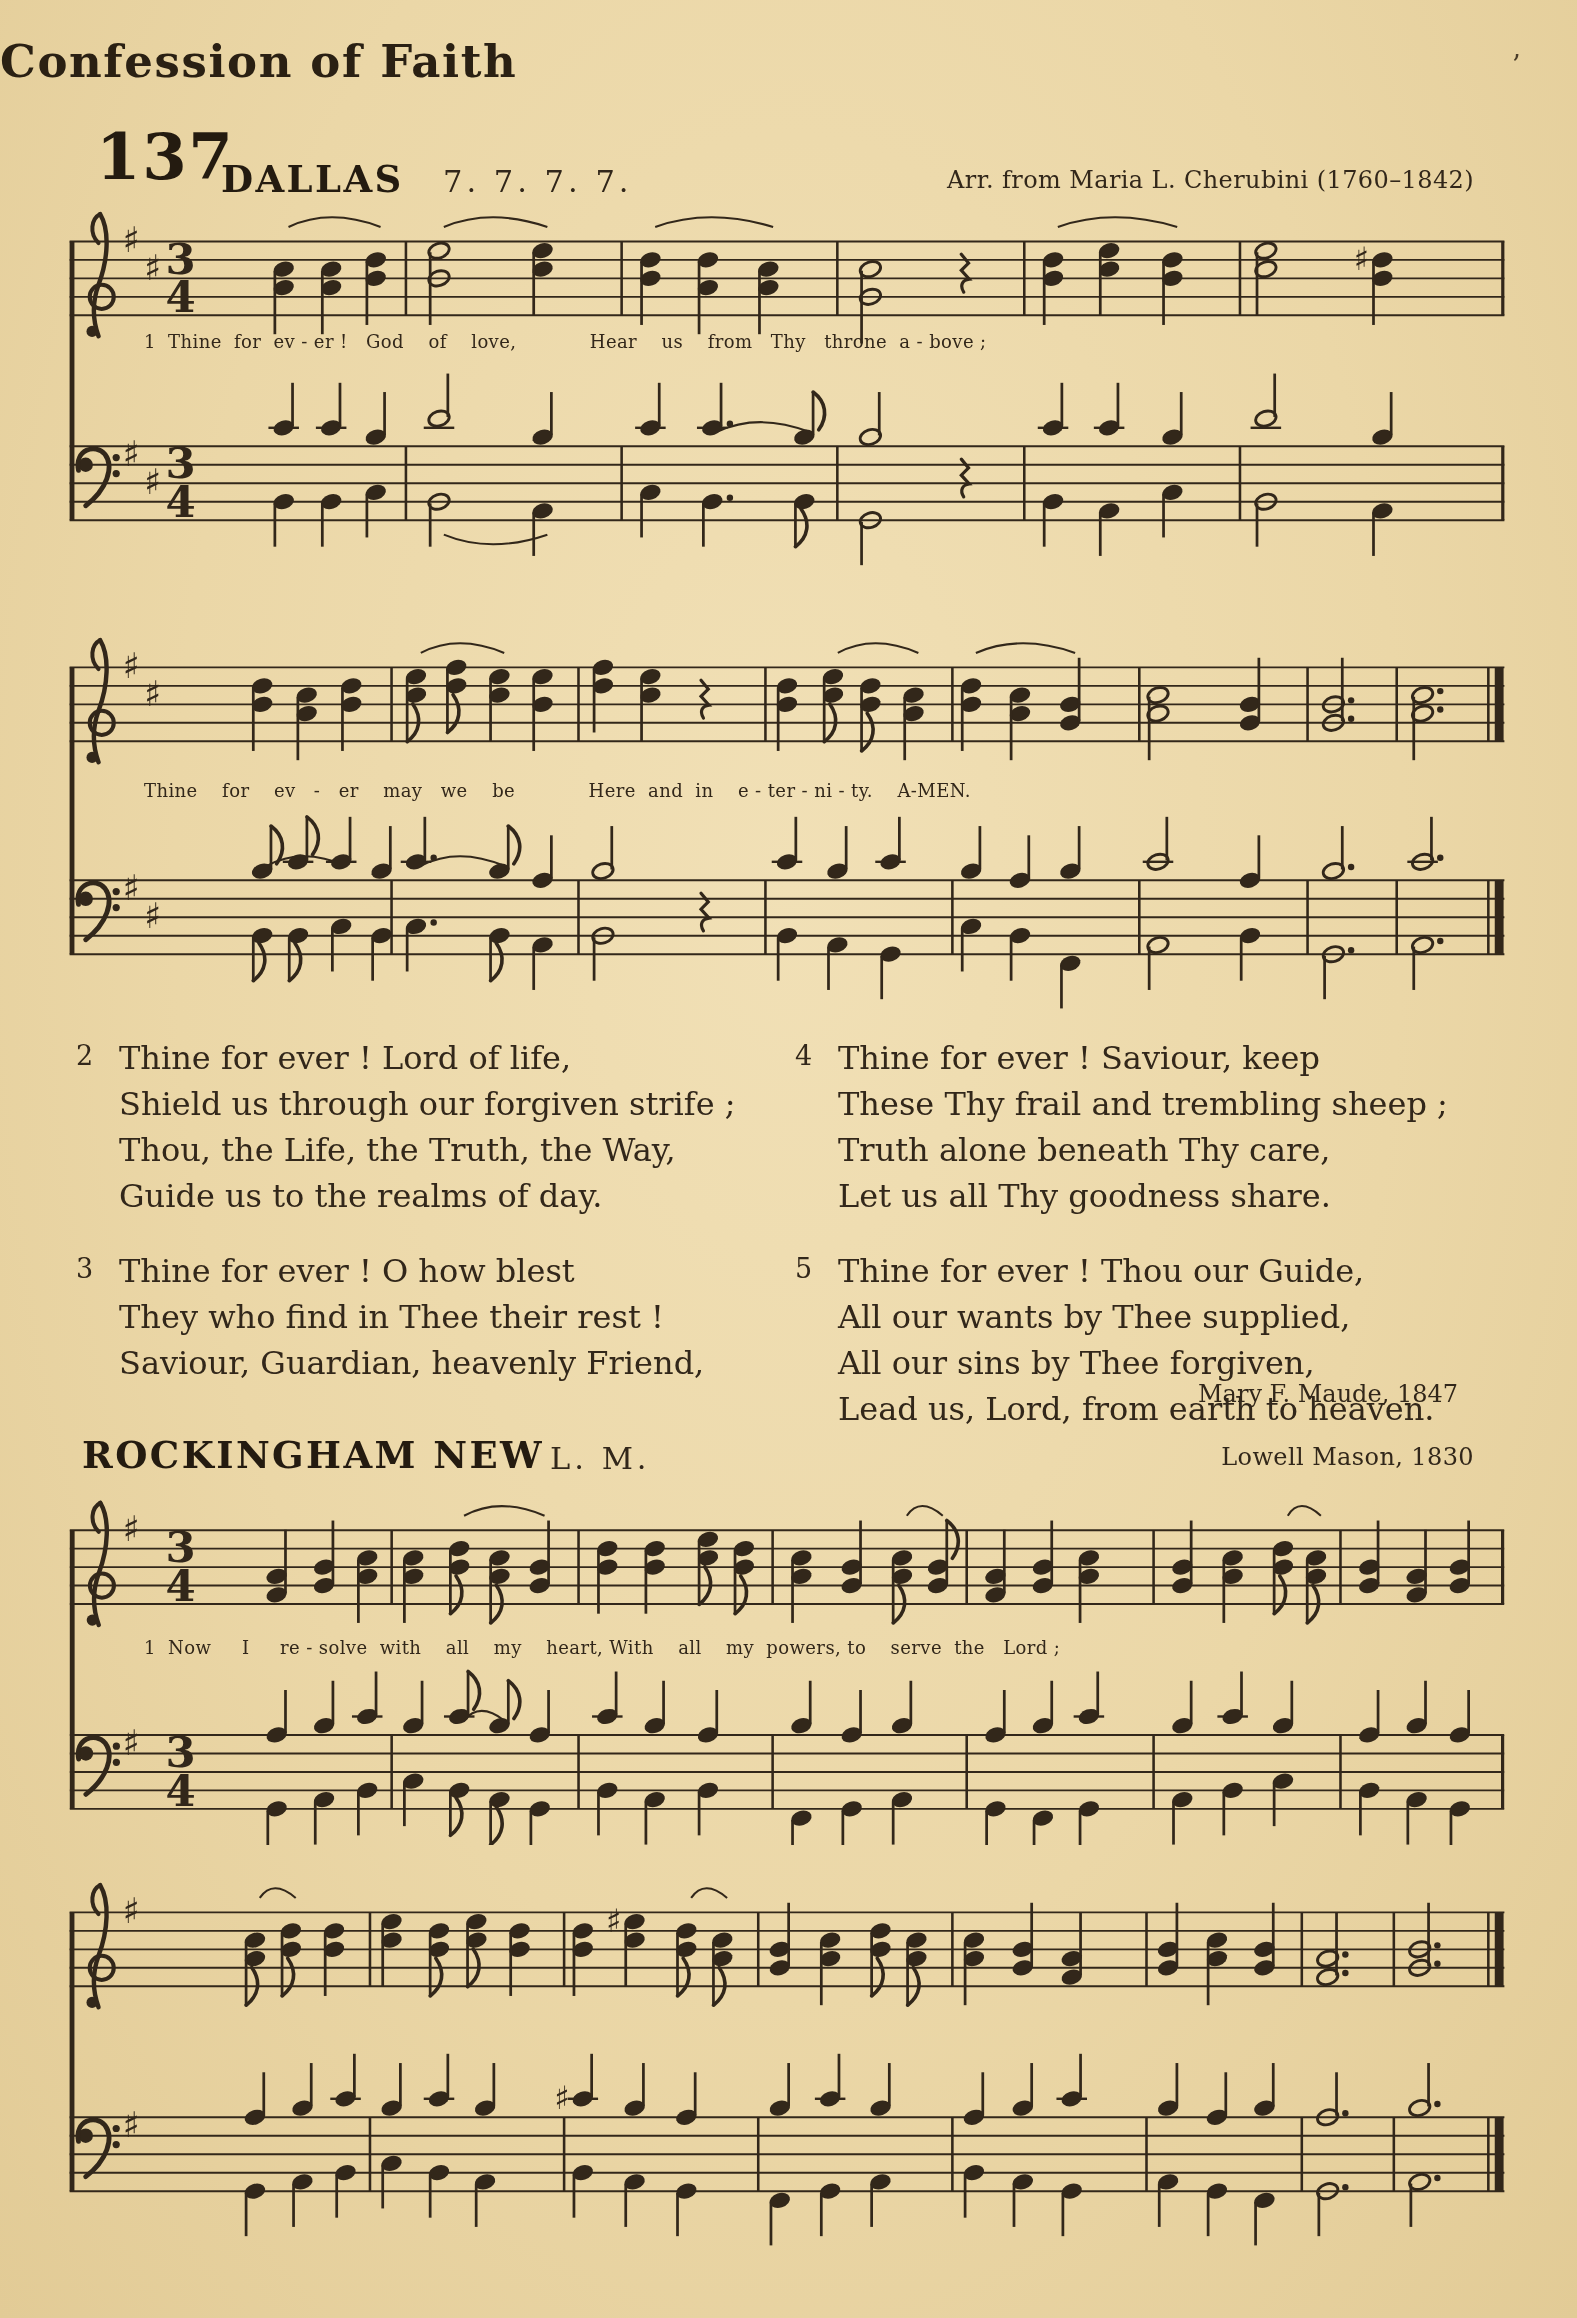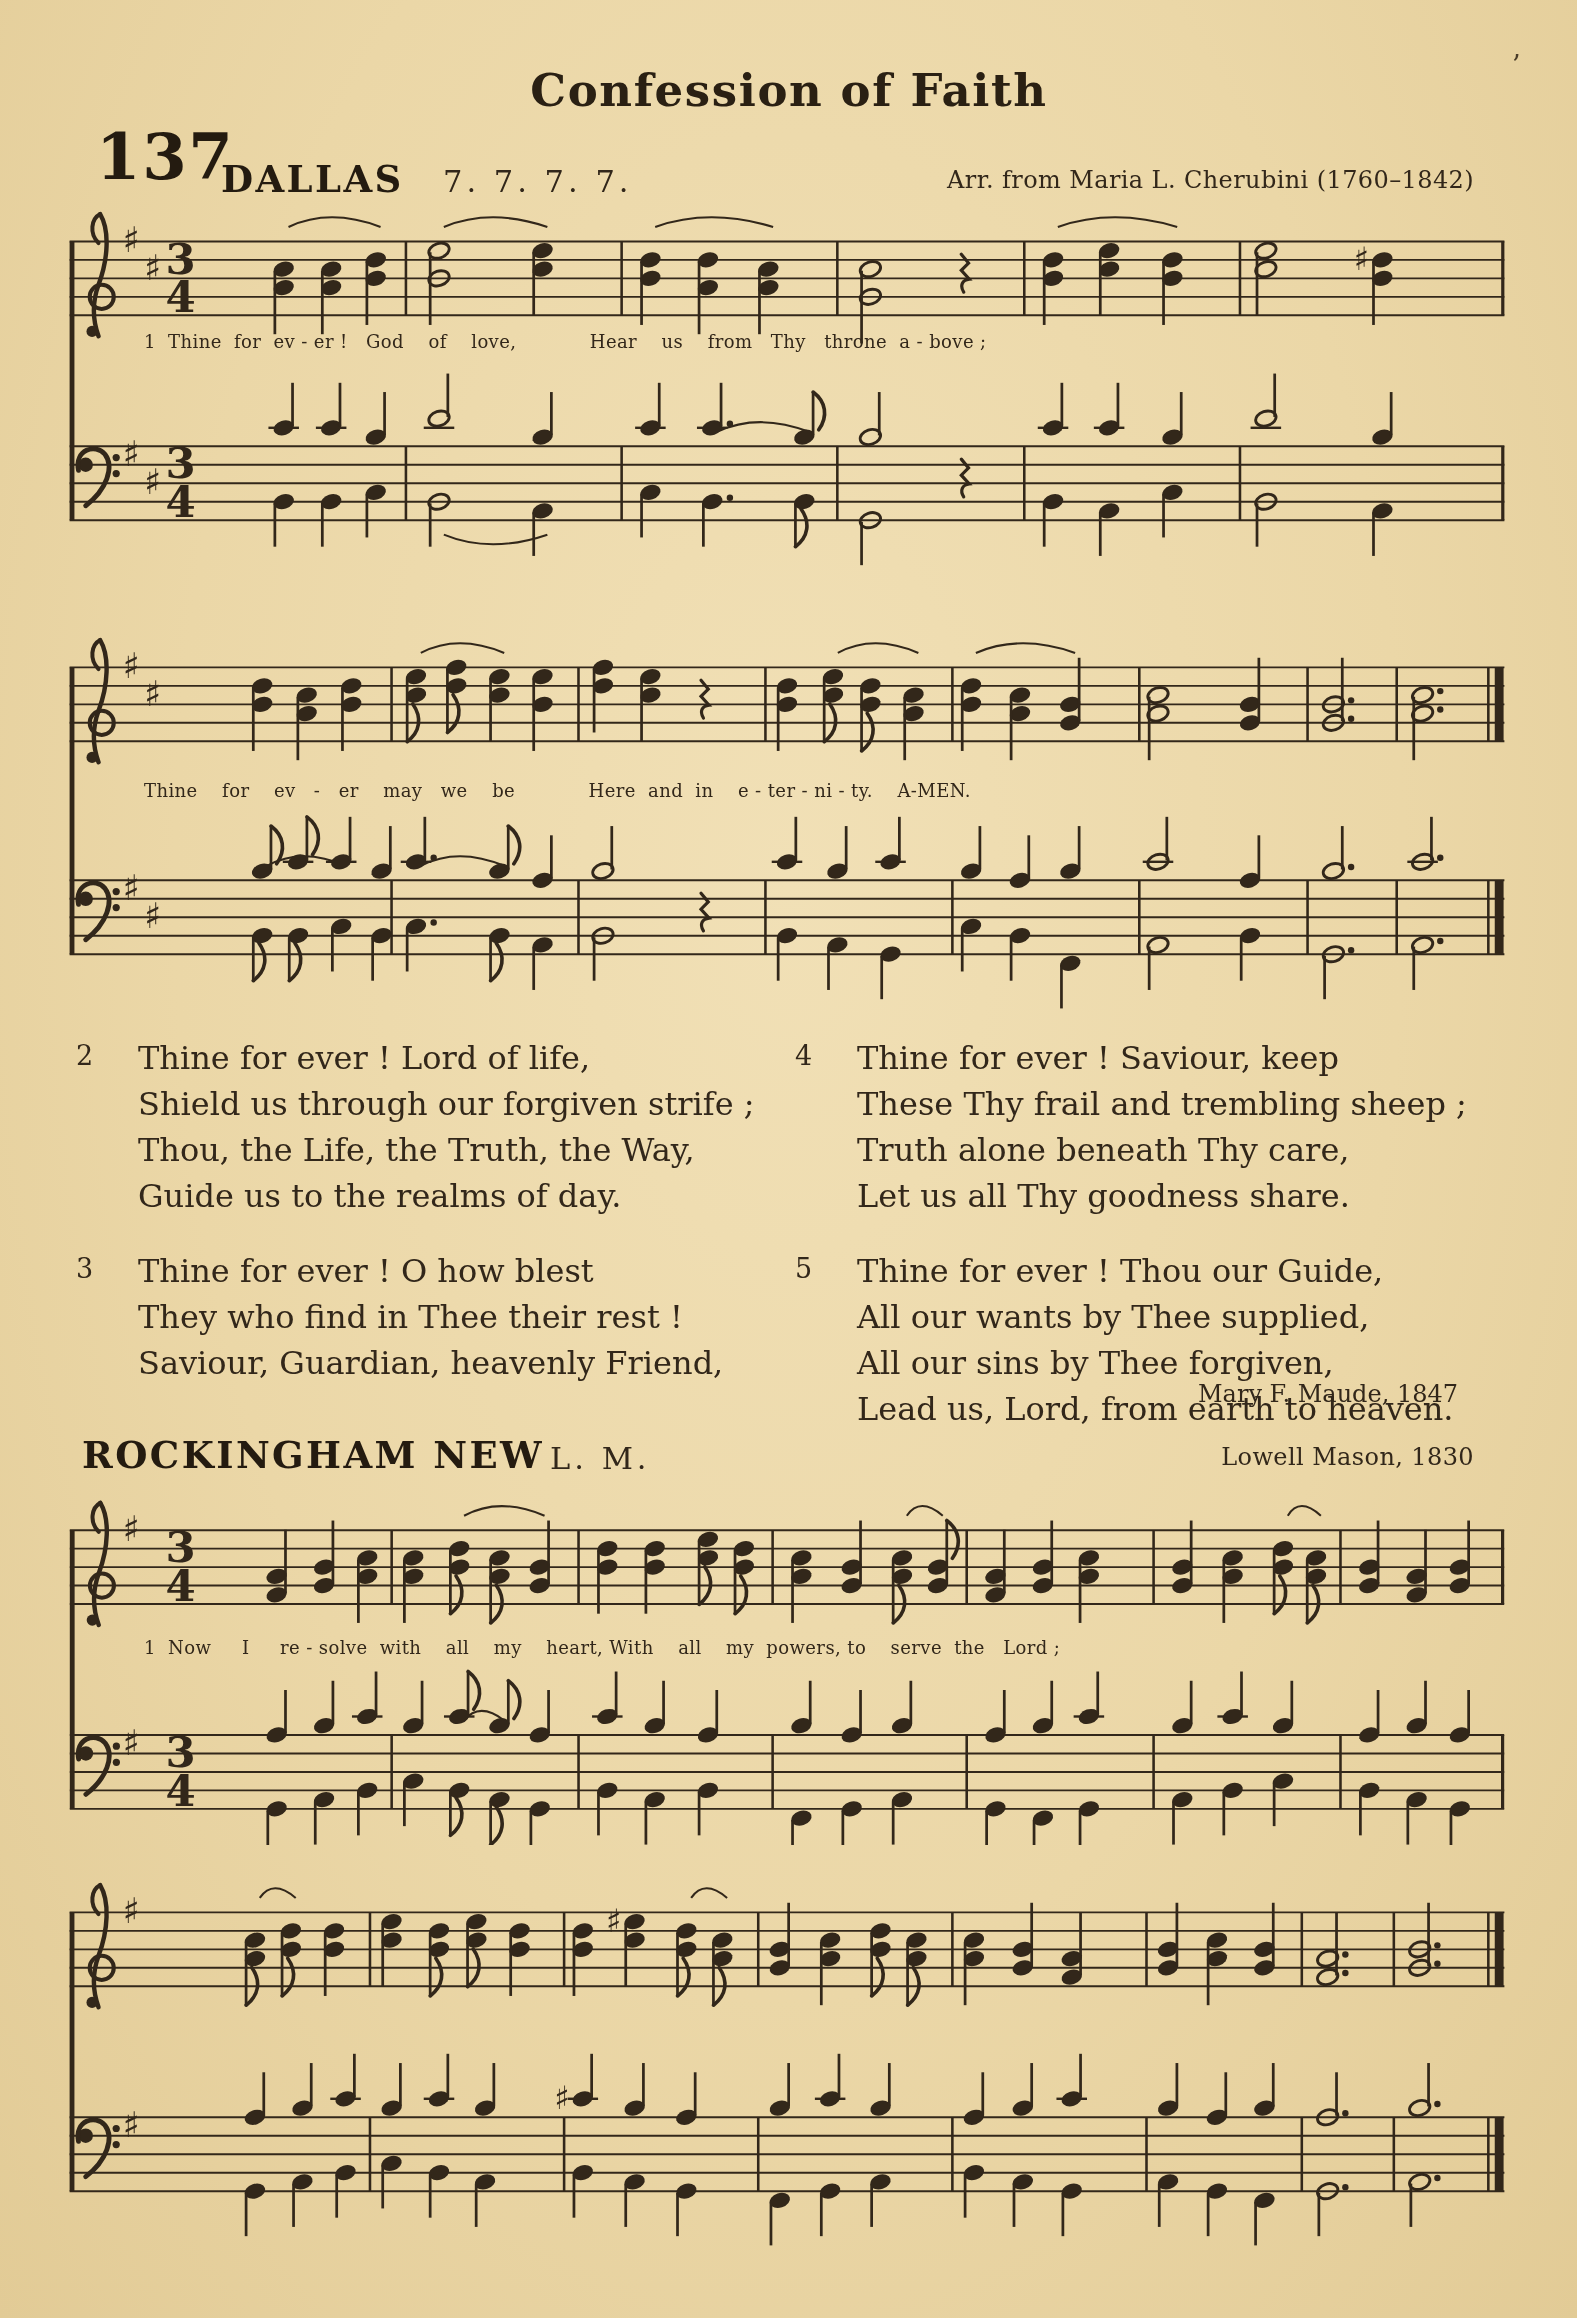--- a/index.html
+++ b/index.html
@@ -6,22 +6,22 @@
   #page{
     position:relative;
     width:1578px;height:2319px;
     background:radial-gradient(ellipse at 50% 38%, #f1e0b6 0%, #ebd7a7 55%, #e2cb96 100%);
     font-family:"DejaVu Serif", serif;
     color:#32271a;
     overflow:hidden;
   }
   .abs{position:absolute;}
   .page-title{
-    top:35px;left:0;right:0;text-align:center;
-    font-size:45px;font-weight:bold;letter-spacing:1.6px;color:#2a2013;margin-top:29px;
+    top:35px;left:0;right:0;
+    font-size:45px;font-weight:bold;letter-spacing:1.6px;color:#2a2013;
   }
   .corner-mark{top:50px;left:1512px;font-size:27px;color:#4a3c28;}
   .hymn-number{left:76px;top:119px;font-size:64px;font-weight:bold;color:#241b10;letter-spacing:1.6px;margin-left:20px;}
   .tune-name{font-size:37px;font-weight:bold;letter-spacing:2.4px;color:#241b10;}
   .h1-tune{left:221px;top:157px;}
   .meter{font-size:30.5px;letter-spacing:4px;}
   .h1-meter{left:443px;top:164px;}
   .attribution{font-size:24px;letter-spacing:0.4px;}
   .h1-attr{right:104px;top:166px;}
   .sys{left:68px;width:1438px;}
@@ -37,21 +37,21 @@
   #sys1 .lyric{top:138px;}
   #sys2 .lyric{top:169px;}
   #sys3 .lyric{top:151px;}
   #sys4 .lyric{top:149px;}
   .verses{left:76px;top:1035px;width:1430px;height:378px;}
   .vcol{position:absolute;top:0;}
   .vcol-left{left:0;width:699px;}
   .vcol-right{left:719px;width:711px;}
   .verse{display:flex;margin-bottom:29px;}
   .vnum{width:43px;font-size:27px;padding-top:4.8px;flex:none;}
-  .vline{font-size:32px;line-height:46px;margin-left:19px;}
+  .vline{font-size:32px;line-height:46px;}
   .author{left:68px;width:1390px;text-align:right;font-size:24px;}
   #author1{top:1380px;}
   .h2-tune{left:82px;top:1433px;}
   .h2-meter{left:550px;top:1441px;}
   .h2-attr{right:104px;top:1443px;}
 </style>
 </head>
 <body>
 
 <div id="page">

